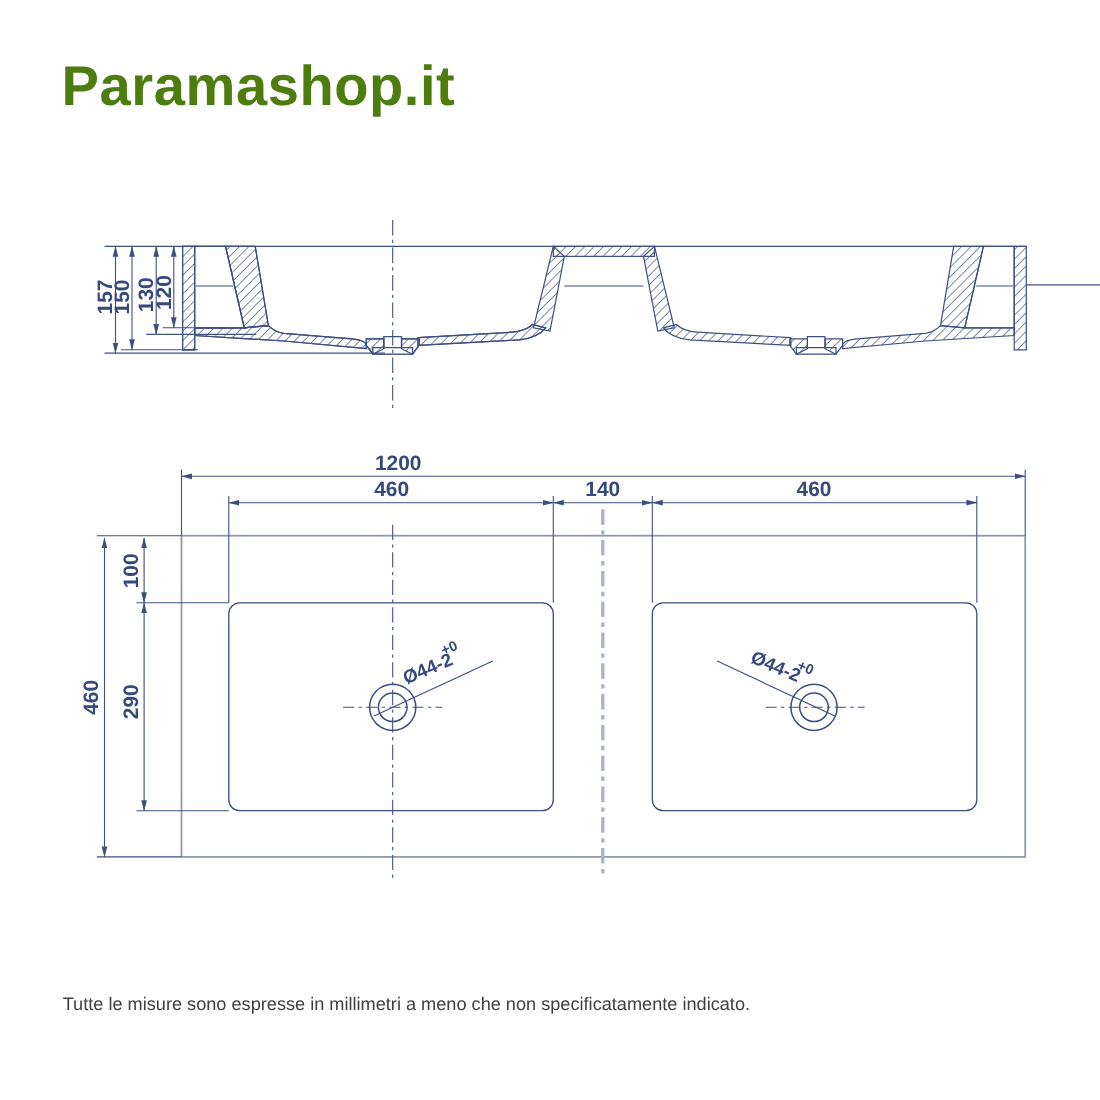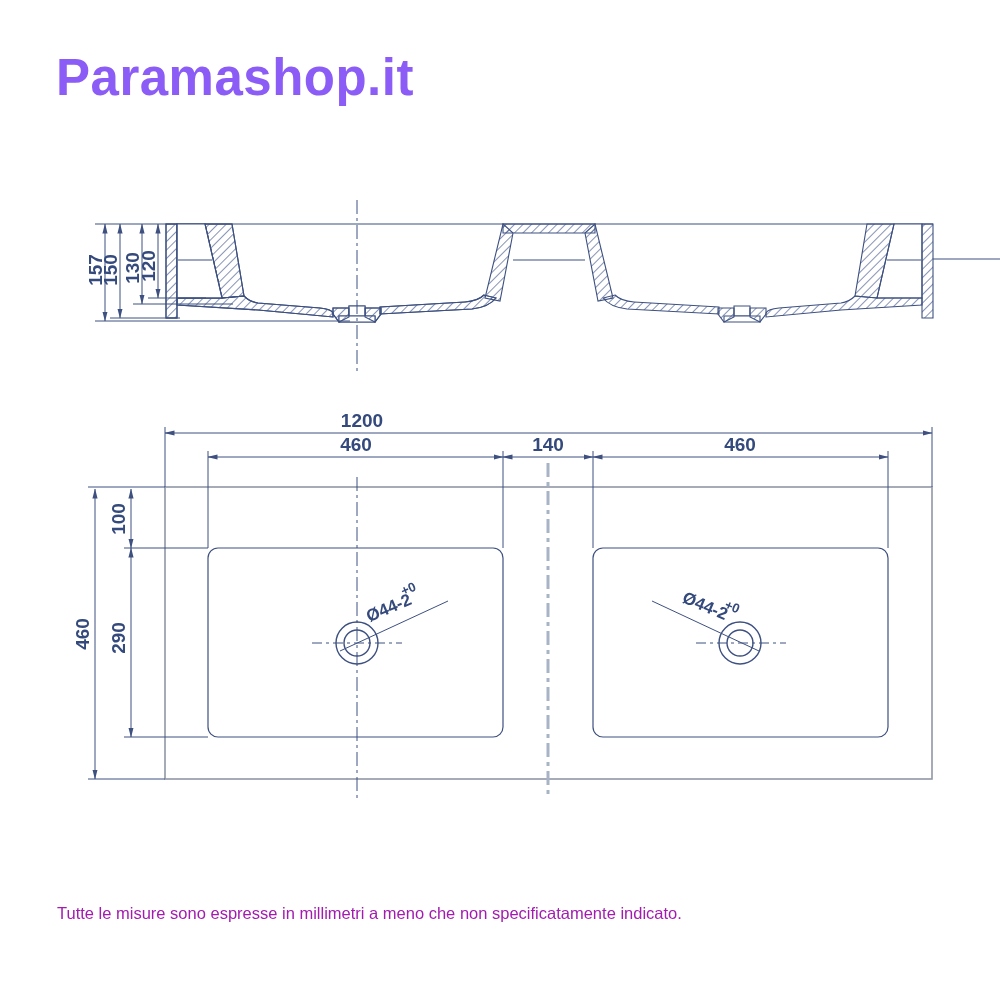--- a/index.html
+++ b/index.html
@@ -1,21 +1,21 @@
 <!DOCTYPE html>
 <html><head>
 <meta charset="utf-8">
 <style>
   html,body{margin:0;padding:0;background:#ffffff;}
   #page{position:relative;width:1000px;height:1000px;background:#ffffff;overflow:hidden;
         font-family:"Liberation Sans",sans-serif;}
   #logo{position:absolute;left:56px;top:48px;font-size:51px;font-weight:bold;
-        letter-spacing:0.5px;color:#8b5cf6;}
+        letter-spacing:0.5px;color:#4d7c0f;}
   #drawing-svg{position:absolute;left:0;top:0;width:1000px;height:1000px;}
-  .footer-line{position:absolute;left:57px;width:900px;font-size:16.5px;color:#a21caf;}
+  .footer-line{position:absolute;left:57px;width:900px;font-size:16.5px;color:#404040;}
   #footer-line1{top:904px;}
   #footer-line2{top:930px;}
   .dimtxt{font-family:"Liberation Sans",sans-serif;font-size:19px;font-weight:bold;fill:#34497c;}
   .dimtxt-sm{font-family:"Liberation Sans",sans-serif;font-size:13px;font-weight:bold;fill:#34497c;}
   .drainlbl{font-family:"Liberation Sans",sans-serif;font-size:17px;font-weight:bold;fill:#34497c;}
 </style>
 </head>
 <body>
 
 <div id="page">

